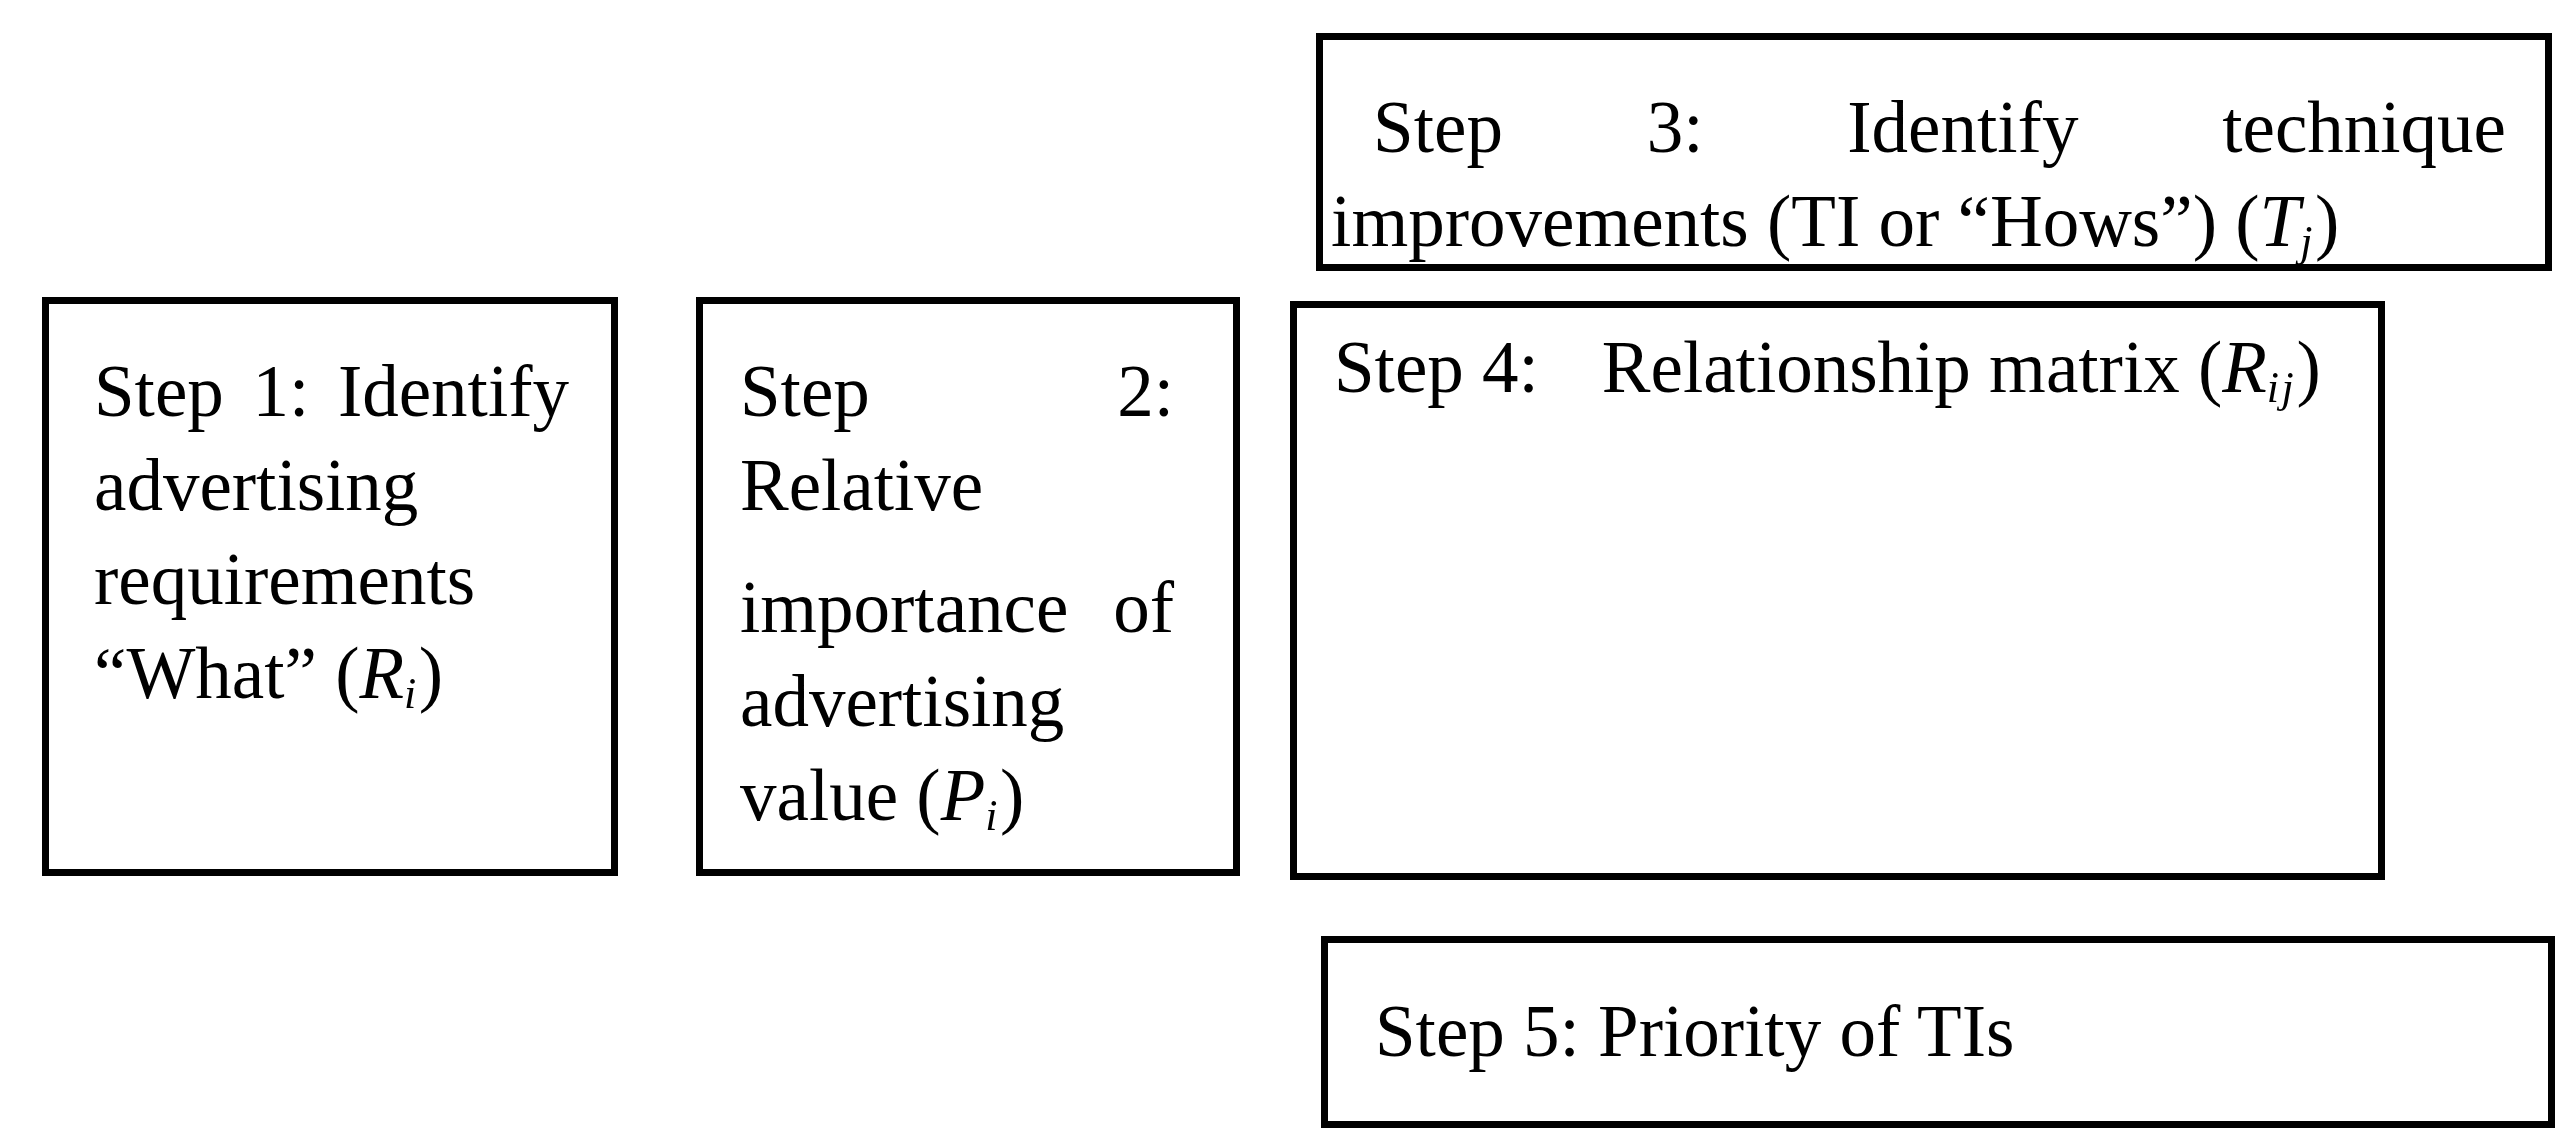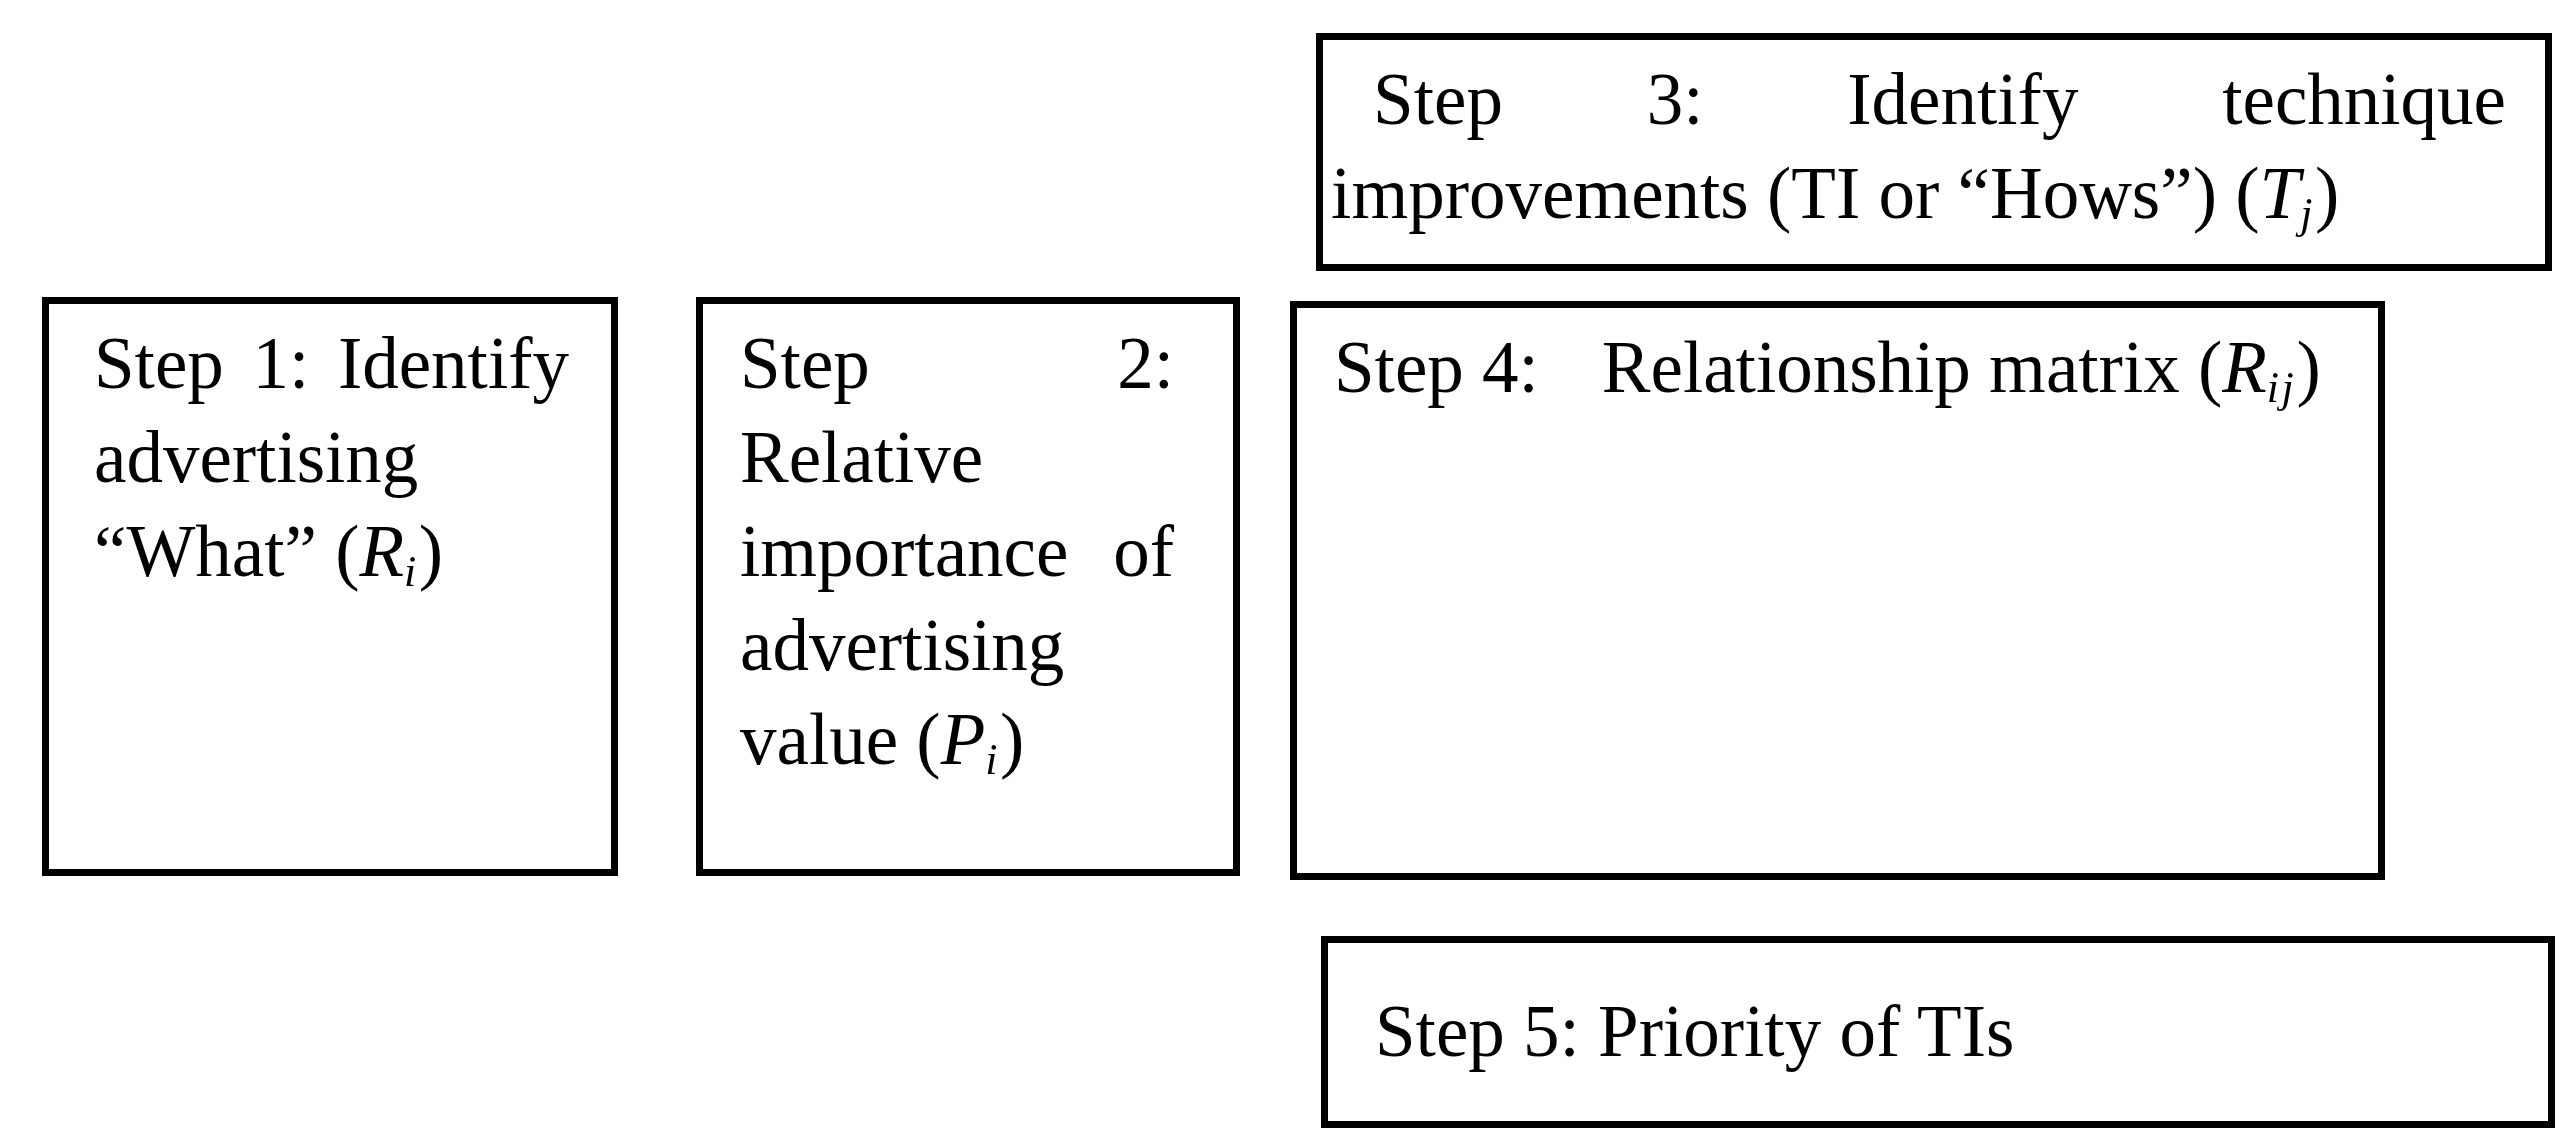--- a/index.html
+++ b/index.html
@@ -29,20 +29,21 @@
   }
   .line {
     line-height: 94px;
     white-space: pre;
     text-align: left;
   }
   .line.justify {
     display: flex;
     justify-content: space-between;
     white-space: normal;
+    margin-top: 28px;
   }
   .line.indent {
     padding-left: 42px;
   }
   .seg.it {
     font-style: italic;
   }
   .seg.sub {
     font-style: italic;
     font-size: 0.60em;
@@ -70,20 +71,21 @@
 
 <div id="canvas">
   <div class="box box-step1">
     <div class="content">
         <div class="line justify">
           <span class="seg">Step</span>
           <span class="seg">1:</span>
           <span class="seg">Identify</span>
         </div>
         <div class="line"><span class="seg">advertising</span></div>
+        <div class="line"><span class="seg">requirements</span></div>
         <div class="line"><span class="seg">“What” (</span><span class="seg it">R</span><span class="seg sub">i</span><span class="seg">)</span></div>
       </div>
   </div>
   <div class="box box-step2">
     <div class="content">
         <div class="line justify">
           <span class="seg">Step</span>
           <span class="seg">2:</span>
         </div>
         <div class="line"><span class="seg">Relative</span></div>

